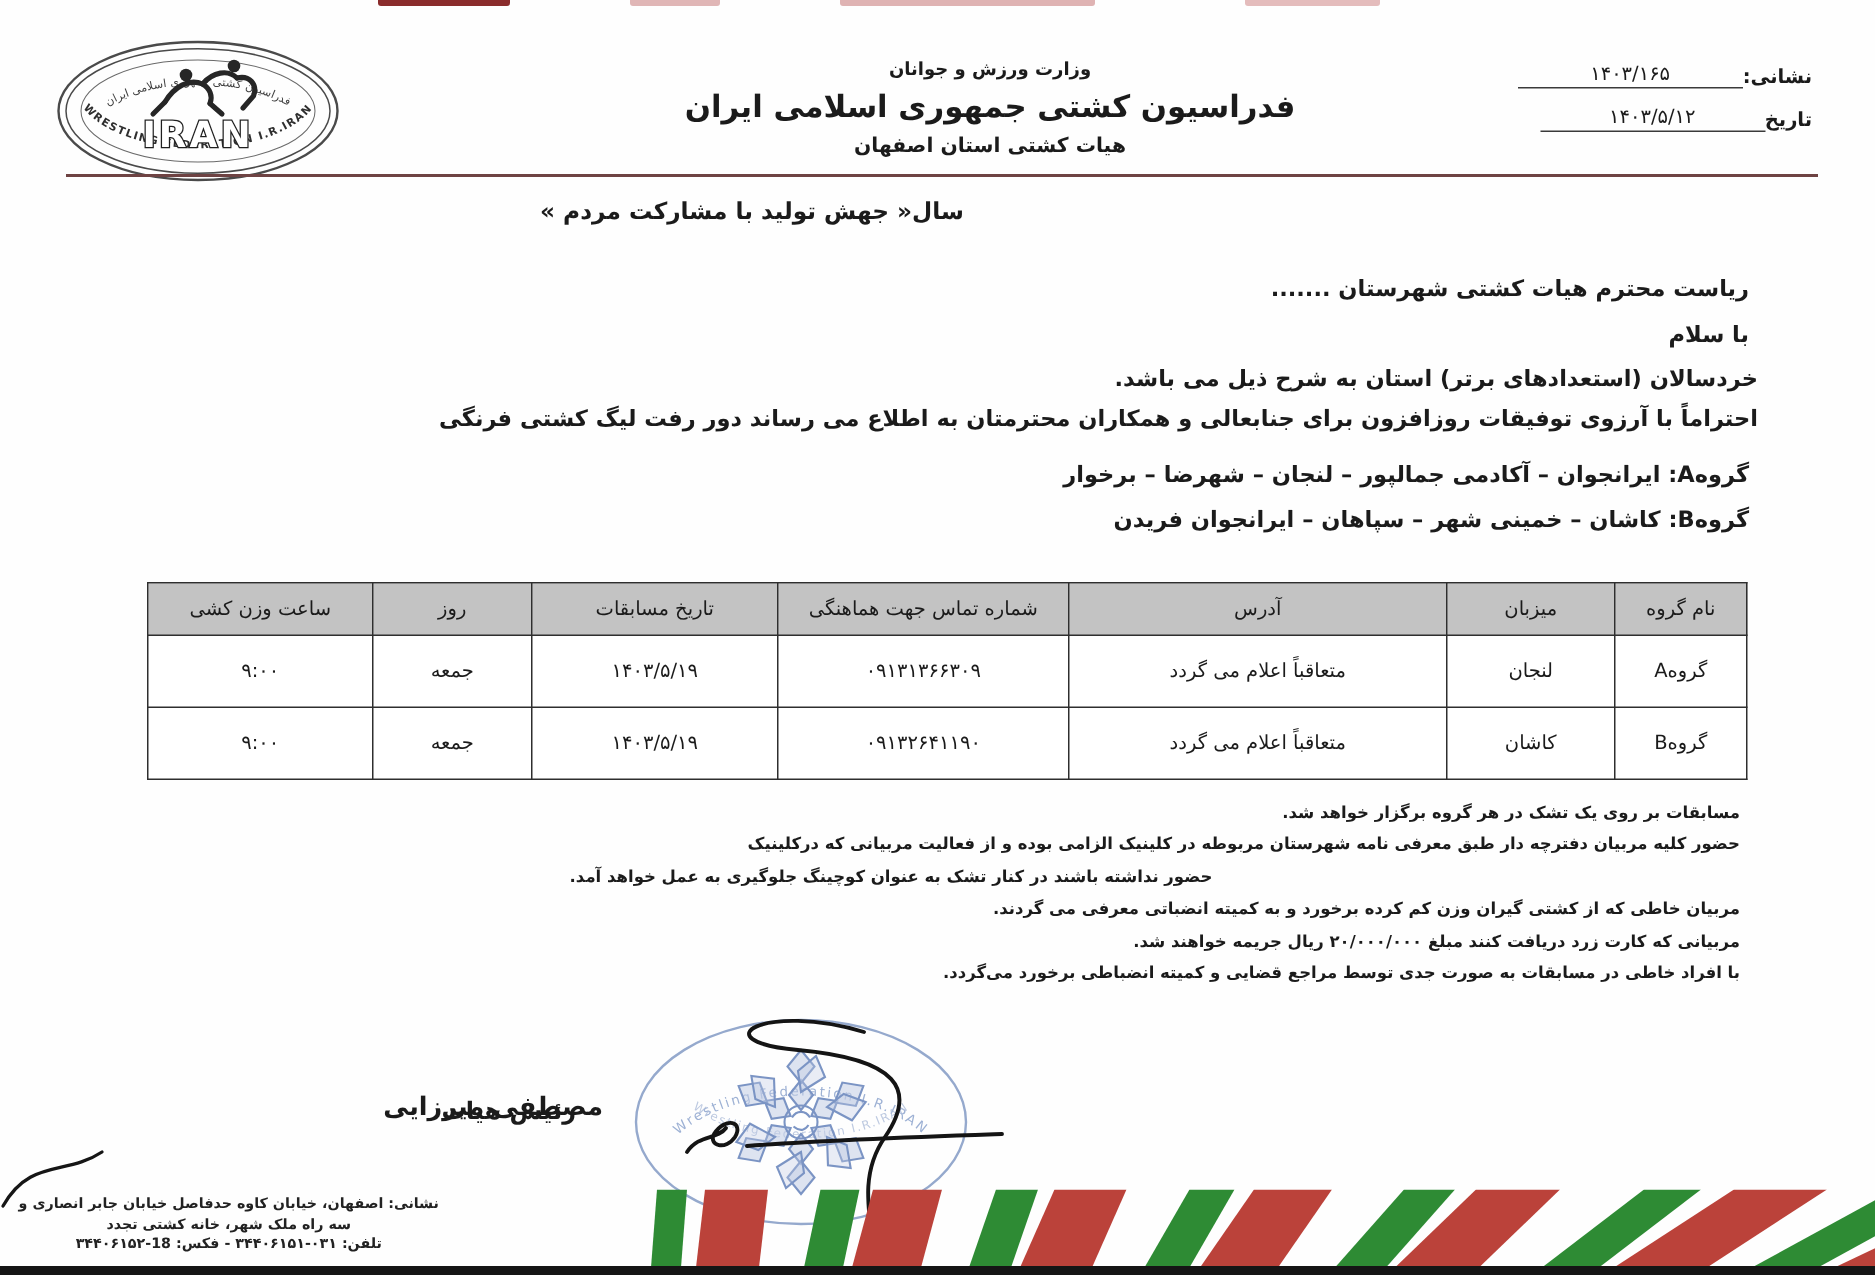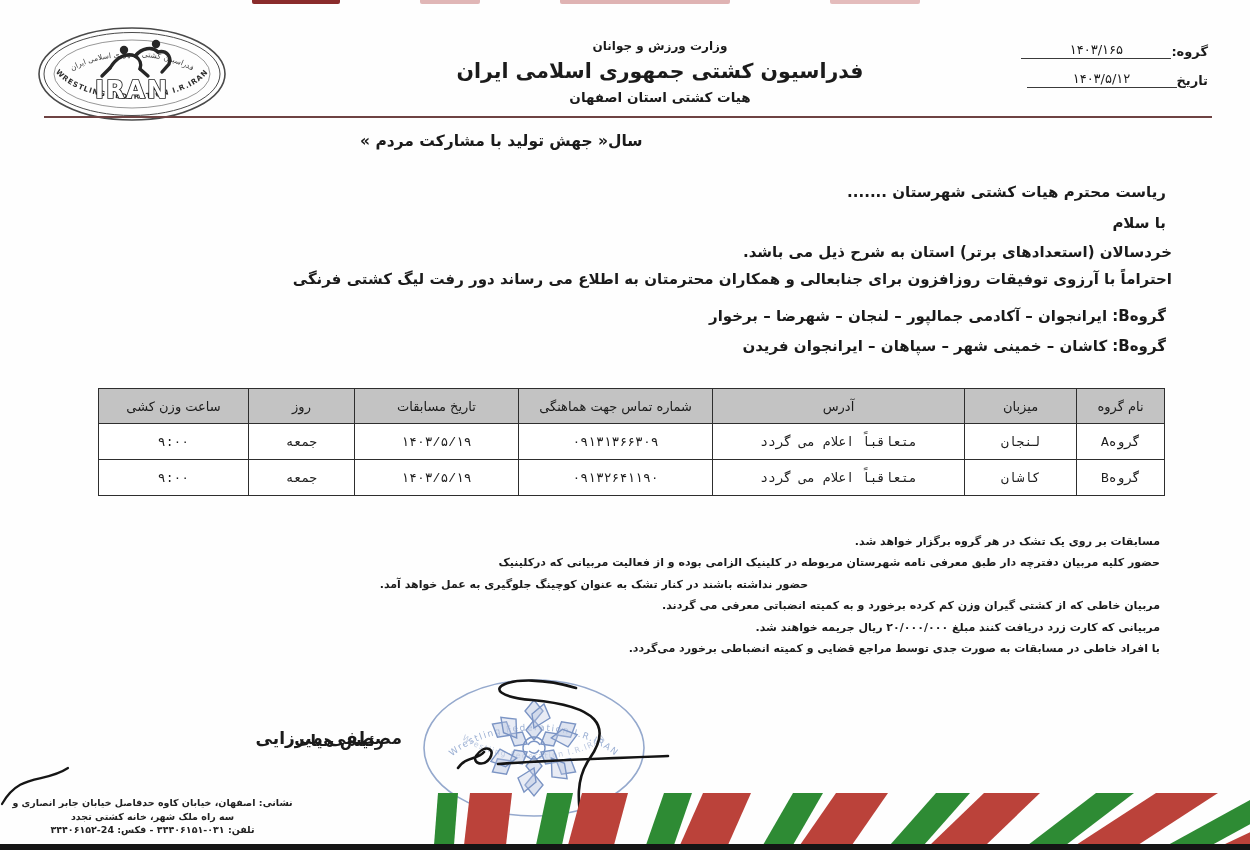--- a/index.html
+++ b/index.html
@@ -41,21 +41,21 @@
   .intro { top:239px; right:78px; left:60px; font-size:15px; font-weight:bold; line-height:27px; text-align:right; }
   .groups { top:301px; right:84px; font-size:15px; font-weight:bold; line-height:30px; text-align:right; }
 
   
   .tblwrap { top:388px; right:85px; }
   table.sched { border-collapse:collapse; direction:rtl; font-size:13px; }
   table.sched th, table.sched td {
     border:1.6px solid #2e2e2e; text-align:center; vertical-align:middle; padding:0 4px;
   }
   table.sched th { background:var(--table-header-bg,#c2c2c2); font-weight:normal; height:35px; }
-  table.sched td { height:36px; background:#fff;font-family:Liberation Mono, monospace; }
+  table.sched td { height:48px; background:#fff; }
   .c0{width:88px;} .c1{width:112px;} .c2{width:252px;} .c3{width:194px;} .c4{width:164px;} .c5{width:106px;} .c6{width:150px;}
 
   
   .notes { top:531px; right:90px; left:28px; font-size:11px; font-weight:bold; line-height:21.4px; text-align:right; }
   .notes .center { text-align:center; }
 
   
   .sig-name  { top:728px; right:848px; font-size:17px; font-weight:bold; white-space:nowrap; }
   .sig-title { top:731px; right:866px; font-size:16px; font-weight:bold; white-space:nowrap; }
 
@@ -107,21 +107,21 @@
   </svg>
 
   <div class="abs hdr">
     <div class="l1">وزارت ورزش و جوانان</div>
     <div class="l2">فدراسیون کشتی جمهوری اسلامی ایران</div>
     <div class="l3">هیات کشتی استان اصفهان</div>
   </div>
 
   <div class="abs meta">
     <div class="meta-row">
-      <span class="meta-label">گروه:</span>
+      <span class="meta-label">نشانی:</span>
       <span class="meta-value">۱۴۰۳/۱۶۵</span>
     </div>
     <div class="meta-row">
       <span class="meta-label">تاریخ</span>
       <span class="meta-value">۱۴۰۳/۵/۱۲</span>
     </div>
   </div>
 
   <div class="abs rule"></div>
 
@@ -129,21 +129,21 @@
 
   <div class="abs recipient">ریاست محترم هیات کشتی شهرستان .......</div>
   <div class="abs salutation">با سلام</div>
 
   <div class="abs intro">
     <div>خردسالان (استعدادهای برتر) استان به شرح ذیل می باشد.</div>
     <div>احتراماً با آرزوی توفیقات روزافزون برای جنابعالی و همکاران محترمتان به اطلاع می رساند دور رفت لیگ کشتی فرنگی</div>
   </div>
 
   <div class="abs groups">
-    <div>گروهB: ایرانجوان – آکادمی جمالپور – لنجان – شهرضا – برخوار</div>
+    <div>گروهA: ایرانجوان – آکادمی جمالپور – لنجان – شهرضا – برخوار</div>
     <div>گروهB: کاشان – خمینی شهر – سپاهان – ایرانجوان فریدن</div>
   </div>
 
   <div class="abs tblwrap">
     <table class="sched">
       <thead>
         <tr>
           <th class="c0">نام گروه</th>
           <th class="c1">میزبان</th>
           <th class="c2">آدرس</th>
@@ -223,21 +223,21 @@
     <g stroke="#141414" stroke-width="2.6" fill="none" stroke-linecap="round">
       <path d="M 196,16 C 130,-4 86,22 152,28 C 218,34 232,54 210,86 C 192,112 200,138 204,176"></path>
       <path d="M 118,92 C 170,88 230,86 288,84"></path>
       <path d="M 96,84 C 104,72 116,76 110,86 C 104,95 92,92 96,84 M 78,96 C 86,84 98,88 104,80"></path>
     </g>
   </svg>
 
   <div class="abs footer">
     <div>نشانی: اصفهان، خیابان کاوه حدفاصل خیابان جابر انصاری و</div>
     <div>سه راه ملک شهر، خانه کشتی تجدد</div>
-    <div class="phone">تلفن: ۰۳۱-۳۴۴۰۶۱۵۱ - فکس: 24-۳۴۴۰۶۱۵۲</div>
+    <div class="phone">تلفن: ۰۳۱-۳۴۴۰۶۱۵۱ - فکس: 18-۳۴۴۰۶۱۵۲</div>
   </div>
 
   <svg class="abs fswirl" viewBox="0 0 70 46">
     <path d="M 2,42 C 20,10 44,22 68,6" stroke="#161616" stroke-width="2.2" fill="none" stroke-linecap="round"></path>
   </svg>
 
   <svg class="abs bars" viewBox="0 0 822 52" preserveAspectRatio="none">
     <g>
       <polygon class="g" points="10,0 30,0 26,52 6,52" fill="#2e8b34"></polygon>
       <polygon class="r" points="42,0 84,0 78,52 36,52" fill="#bb423a"></polygon>

